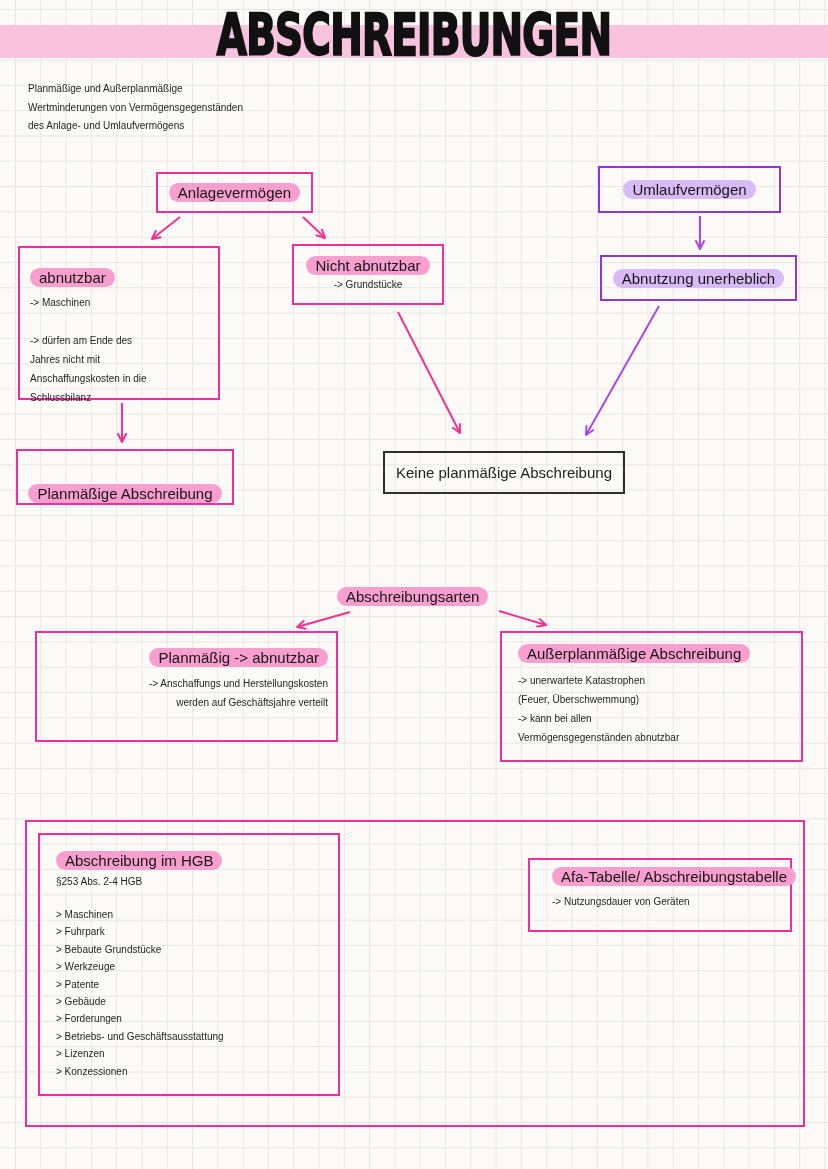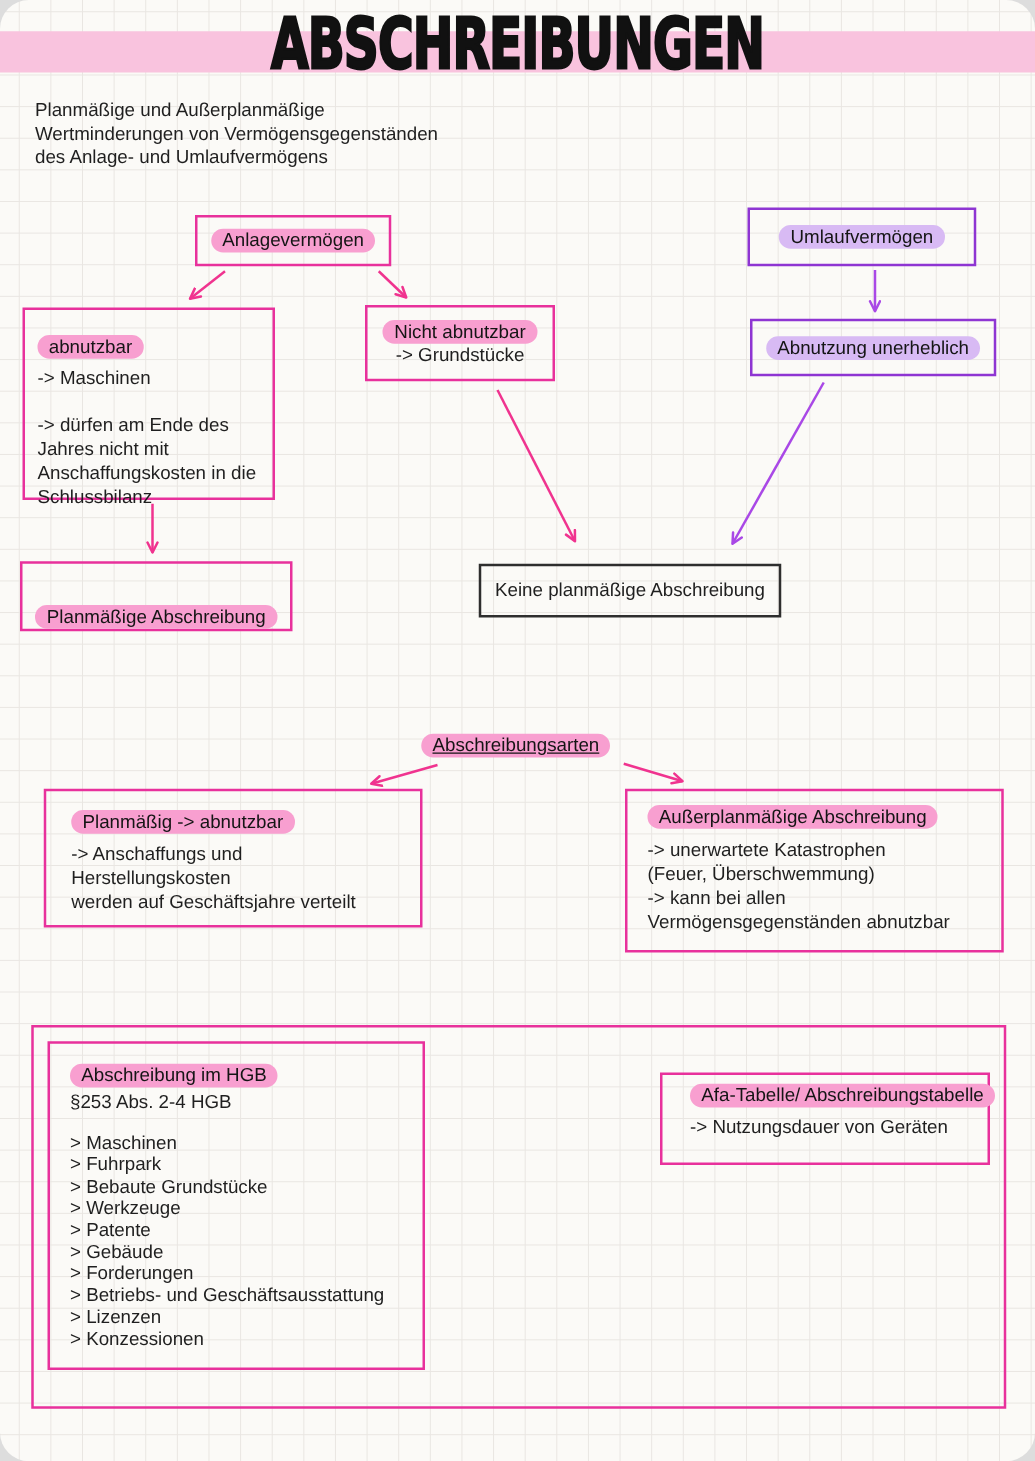--- a/index.html
+++ b/index.html
@@ -5,56 +5,56 @@
   html,body { margin:0; padding:0; background:#ddd; }
   .page {
     position:relative; width:828px; height:1169px; margin:0 auto;
     background-color:#fbfaf7;
     background-image:
       linear-gradient(to right, #e9e6e2 1px, transparent 1px),
       linear-gradient(to bottom, #e9e6e2 1px, transparent 1px);
     background-size:25.3px 25.3px;
     background-position:15px 9px;
     font-family:"Liberation Sans", sans-serif;
-    color:#1f1f1f; overflow:hidden;border-radius:23px;
+    color:#1f1f1f; overflow:hidden;
   }
   .band { position:absolute; left:0; top:25px; width:828px; height:33px; background:#f9c3de; }
   .title {
     position:absolute; left:0; top:4px; width:828px; text-align:center;
     font-family:"DejaVu Sans", sans-serif; font-weight:900; font-size:54px;
     letter-spacing:-1px; color:#111; -webkit-text-stroke:2.2px #111;
     transform:scaleX(0.72) scaleY(1.04); transform-origin:50% 50%;
     white-space:nowrap;
   }
   .subtitle { position:absolute; left:28px; top:80px; font-size:15px; }
-  .line { font-size:15px; line-height:19px; min-height:19px; }
+  .line { font-size:10px; line-height:19px; min-height:19px; }
   .subtitle .line { line-height:18.5px; min-height:18.5px; }
 
   .node { position:absolute; box-sizing:border-box; border:2px solid #e8319c; }
   .node.purple { border-color:#8e35d2; }
   .node.black  { border-color:#2e2e2e; }
   .flexc { display:flex; flex-direction:column; align-items:center; justify-content:center; }
 
   .pill {
     display:inline-block; background:#f89fd0; border-radius:10px;
     padding:1px 9px; font-size:15px; white-space:nowrap; color:#151515;
   }
   .pill.purple { background:#d8baf4; }
-  .pill.floating { position:absolute;text-decoration:underline; }
+  .pill.floating { position:absolute; }
 
   #node-anlagevermoegen        { left:156px; top:172px; width:157px; height:41px; }
   #node-umlaufvermoegen        { left:598px; top:166px; width:183px; height:47px; }
   #node-abnutzbar              { left:18px;  top:246px; width:202px; height:154px; padding:20px 10px; }
   #node-abnutzbar .body        { margin-top:6px; }
   #node-nicht-abnutzbar        { left:292px; top:244px; width:152px; height:61px; }
   #node-abnutzung-unerheblich  { left:600px; top:255px; width:197px; height:46px; }
   #node-planmaessige-abschreibung { left:16px; top:449px; width:218px; height:56px;justify-content:flex-end; }
   #node-keine-planmaessige     { left:383px; top:451px; width:242px; height:43px; font-size:15px; }
   #pill-abschreibungsarten     { left:337px; top:587px; }
-  #node-planmaessig-abnutzbar  { left:35px;  top:631px; width:303px; height:111px; padding:15px 20px; }
+  #node-planmaessig-abnutzbar  { left:35px;  top:631px; width:303px; height:111px; padding:15px 8px;text-align:right; }
   #node-planmaessig-abnutzbar .body { margin-top:7px; }
   #node-ausserplanmaessige     { left:500px; top:631px; width:303px; height:131px; padding:11px 16px; }
   #node-ausserplanmaessige .body { margin-top:8px; }
   #box-outer                   { left:25px;  top:820px; width:780px; height:307px; }
   #node-hgb                    { left:38px;  top:833px; width:302px; height:263px; padding:16px 16px; }
   #node-hgb .sub               { margin-top:2px; }
   #node-hgb .items             { margin-top:15px; }
   #node-hgb .items .line       { line-height:17.4px; min-height:17.4px; }
   #node-afa                    { left:528px; top:858px; width:264px; height:74px; padding:7px 22px; }
   #node-afa .body              { margin-top:6px; }

